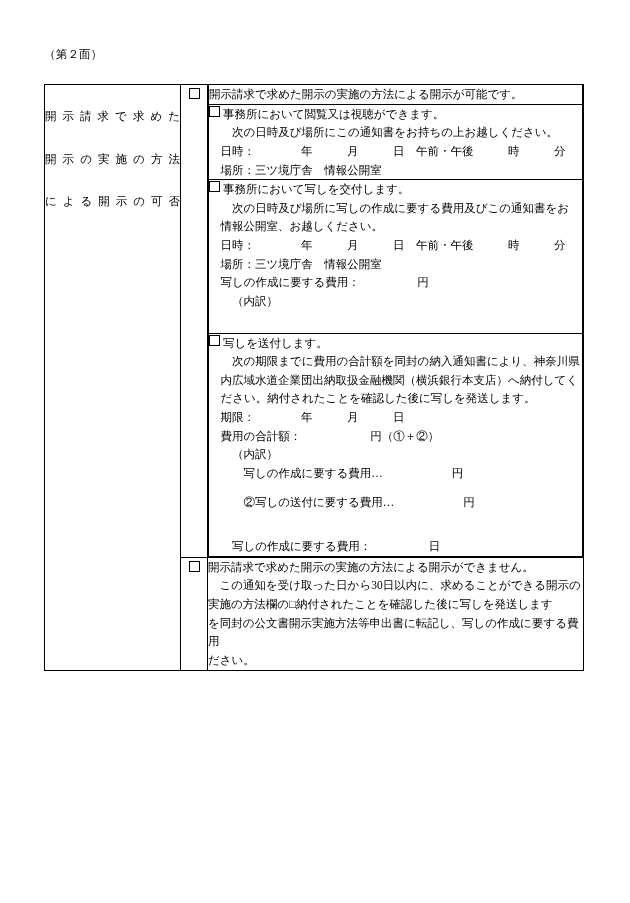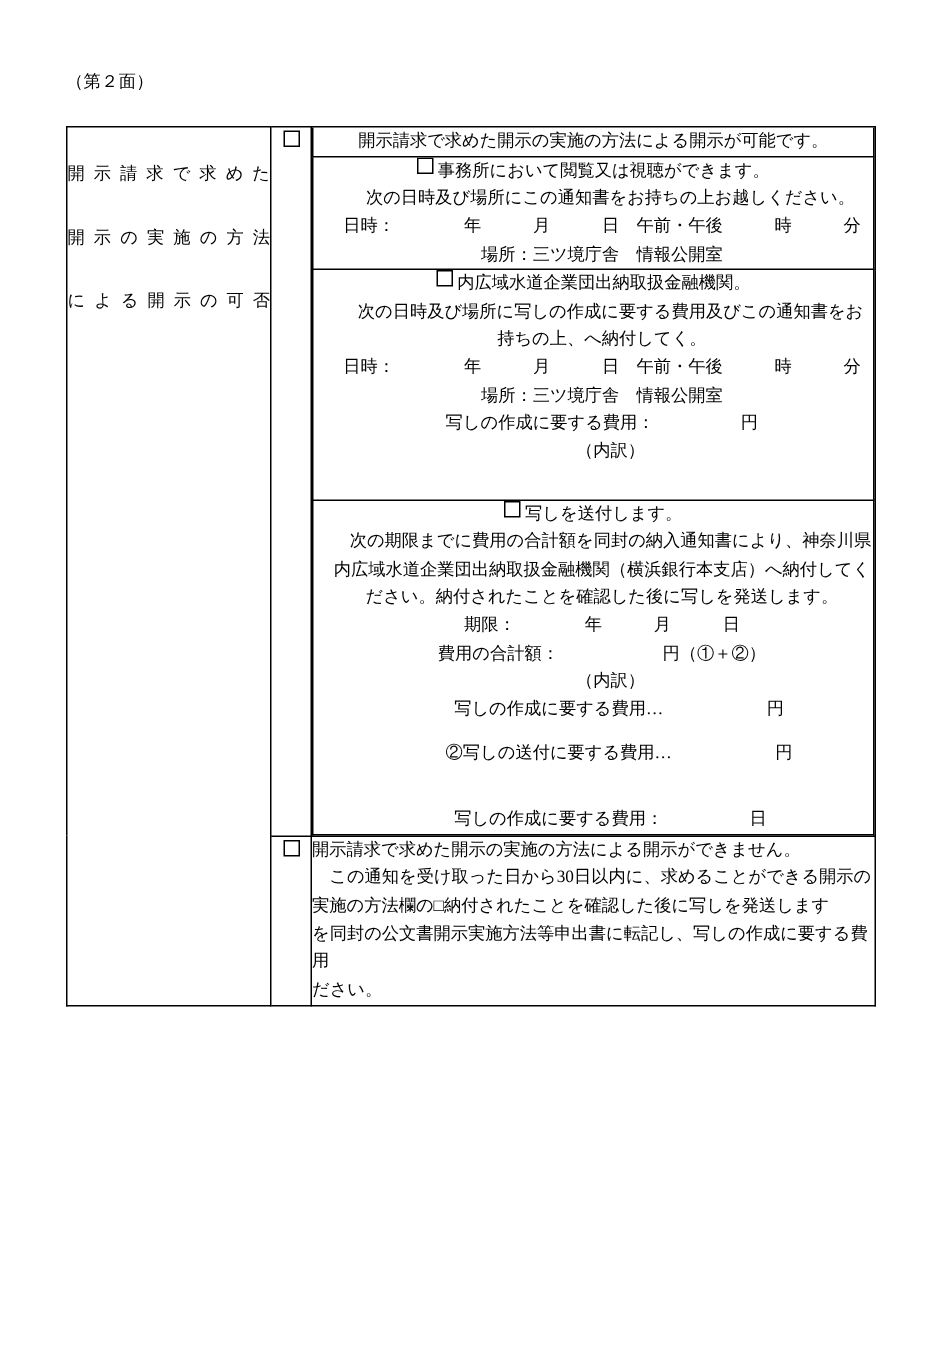--- a/index.html
+++ b/index.html
@@ -128,45 +128,45 @@
       <td class="leftcell" rowspan="2">
         <div class="left-label">
           <span>開 示 請 求 で 求 め た</span>
           <span>開 示 の 実 施 の 方 法</span>
           <span>に よ る 開 示 の 可 否</span>
         </div>
       </td>
       <td class="chkcell">
         <span class="chkbox"></span>
       </td>
-      <td class="bodycell" style="padding:0;text-align:center;">
+      <td class="bodycell" style="padding:0;">
         <table class="inner">
           <tbody>
                 <tr>
             <td>
               <p>開示請求で求めた開示の実施の方法による開示が可能です。</p>
             </td>
           </tr>
           <tr>
             <td>
               <p>
                 <span class="cbm"></span><span>事務所において閲覧又は視聴ができます。</span>
               </p>
               <p class="ind2">次の日時及び場所にこの通知書をお持ちの上お越しください。</p>
               <p class="ind1">日時：　　　　年　　　月　　　日　午前・午後　　　時　　　分</p>
               <p class="ind1">場所：三ツ境庁舎　情報公開室</p>
             </td>
           </tr>
           <tr>
             <td>
               <p>
-                <span class="cbm"></span><span>内広域水道企業団出納取扱金融機関。</span>
+                <span class="cbm"></span><span>事務所において写しを交付します。</span>
               </p>
               <p class="ind2">次の日時及び場所に写しの作成に要する費用及びこの通知書をお</p>
-              <p class="ind1">持ちの上、へ納付してく。</p>
+              <p class="ind1">情報公開室、お越しください。</p>
               <p class="ind1">日時：　　　　年　　　月　　　日　午前・午後　　　時　　　分</p>
               <p class="ind1">場所：三ツ境庁舎　情報公開室</p>
               <p class="ind1">写しの作成に要する費用：　　　　　円</p>
               <p class="ind2">（内訳）</p>
               <div class="spacer-md"></div>
             </td>
           </tr>
           <tr>
             <td>
               <p>

